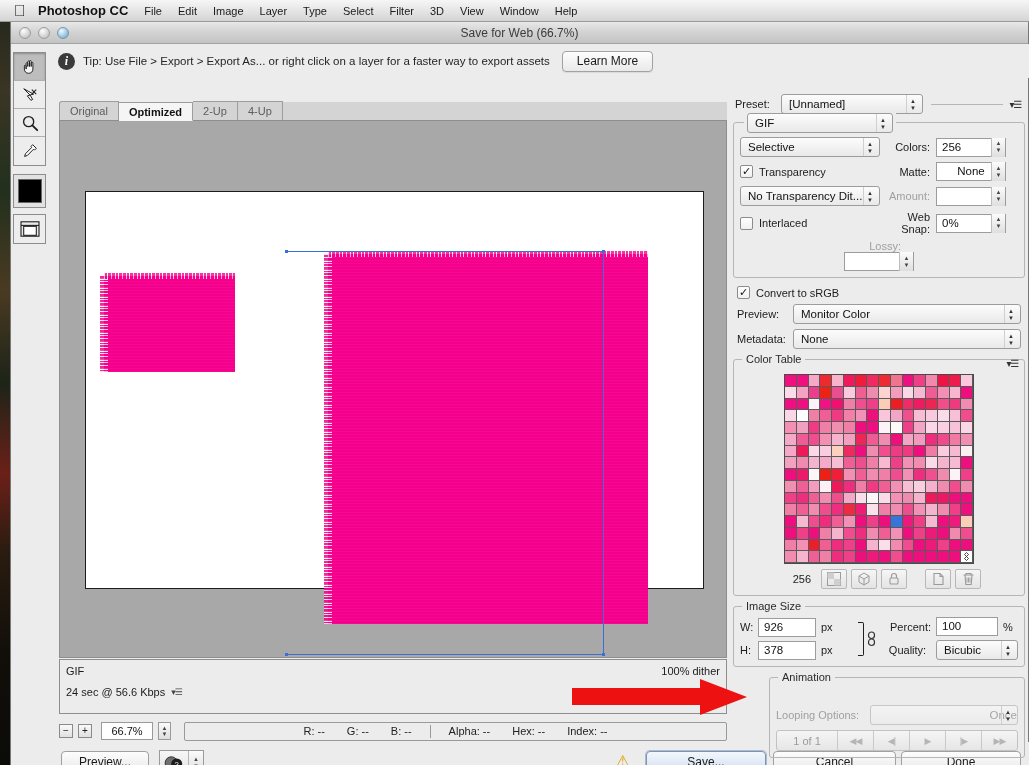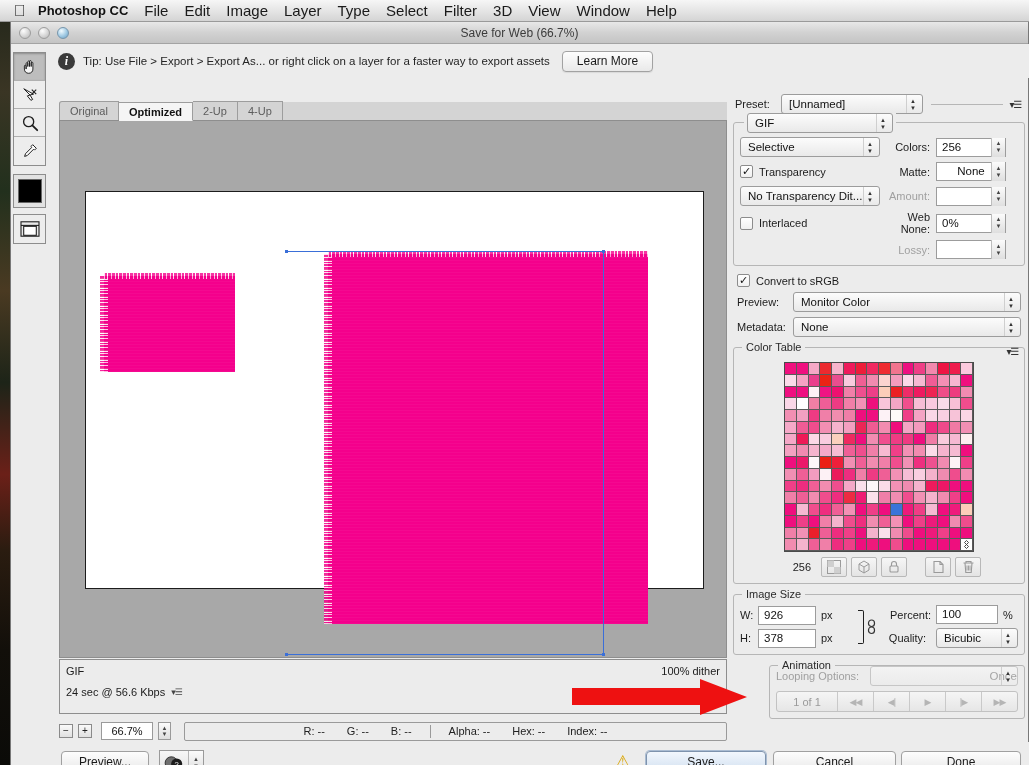--- a/index.html
+++ b/index.html
@@ -27,21 +27,21 @@
     display: flex; align-items: center; z-index: 50;
   }
   #menubar .apple {
     margin-left: 14px; margin-right: 12px; font-size: 16px; line-height: 16px;
     color: #1d1d1d;
   }
   #menubar .app-name {
     font-weight: bold; font-size: 13px; color: #111; margin-right: 16px;
   }
   #menubar .mi {
-    font-size: 15px; color: #1a1a1a; margin-right: 16px; cursor: default;
+    font-size: 11px; color: #1a1a1a; margin-right: 16px; cursor: default;
   }
 
   
   #ps-window {
     position: absolute; left: 10px; top: 22px;
     width: 1019px; height: 743px;
     background: #ececec;
     border: 1px solid #787878;
     border-top: none;
   }
@@ -573,31 +573,31 @@
               <span>▼</span>
             </span>
         </div>
       </div>
 
       <div class="row">
         <div style="display:flex;align-items:center;width:140px;gap:6px;">
           <div class="chk"></div>
           <span class="lbl">Interlaced</span>
         </div>
-        <span class="lbl" style="width:56px;text-align:right;padding-right:6px;">Web None:</span>
+        <span class="lbl" style="width:56px;text-align:right;padding-right:6px;">Web Snap:</span>
         <div class="numfield" style="width:70px">
           <span>0%</span>
           <span class="st">
               <span>▲</span>
               <span>▼</span>
             </span>
         </div>
       </div>
 
-      <div class="row" style="margin-bottom:0;">
+      <div class="row" style="margin-bottom:0;flex-direction:column;">
         <div style="width:140px"></div>
         <span class="lbl dim" style="width:56px;text-align:right;padding-right:6px;">Lossy:</span>
         <div class="numfield" style="width:70px">
           <span></span>
           <span class="st">
               <span>▲</span>
               <span>▼</span>
             </span>
         </div>
       </div>
@@ -974,21 +974,21 @@
               <span class="arrows flat">
                   <span>▲</span>
                   <span>▼</span>
                 </span>
             </div>
           </div>
         </div>
       </div>
     </div>
 
-    <div class="group" style="margin-top:10px;padding-top:0;margin-left:40px;">
+    <div class="group" style="margin-top:10px;padding-top:27px;margin-left:40px;">
       <span class="glabel">Animation</span>
       <div class="row" style="margin-bottom:0;">
         <span class="lbl dim" style="width:94px">Looping Options:</span>
         <div class="select dim" style="flex:1;background:linear-gradient(180deg,#f3f3f3,#ebebeb);border-color:#c6c6c6;text-align:right;">
           <span>Once</span>
           <span class="arrows flat">
               <span>▲</span>
               <span>▼</span>
             </span>
         </div>

